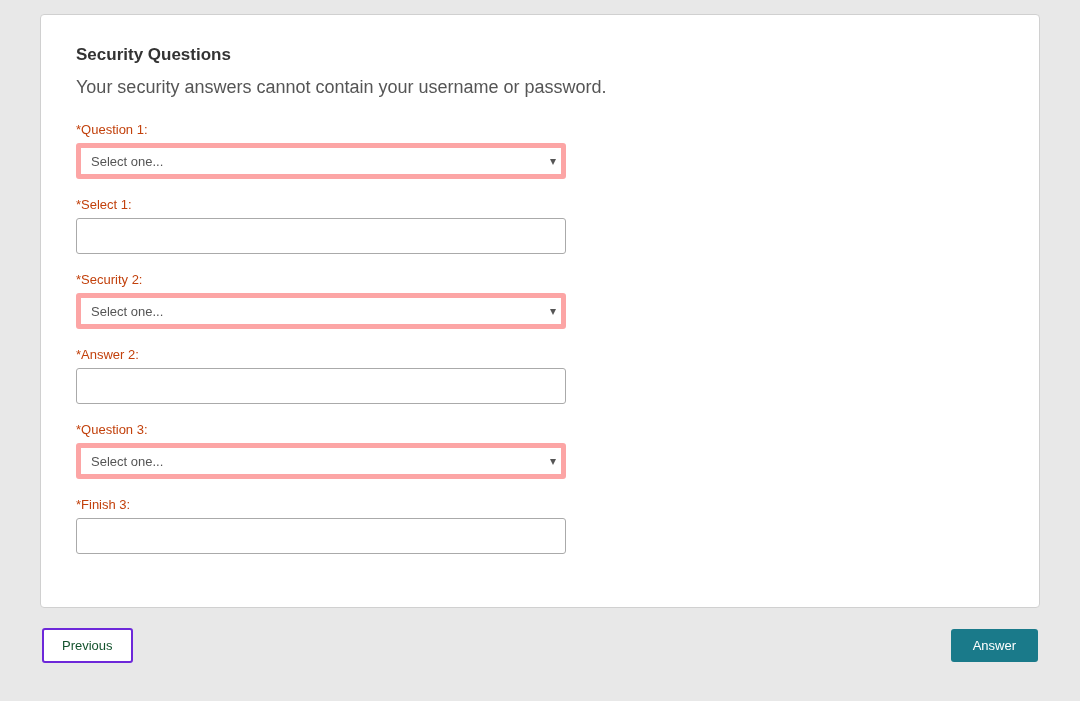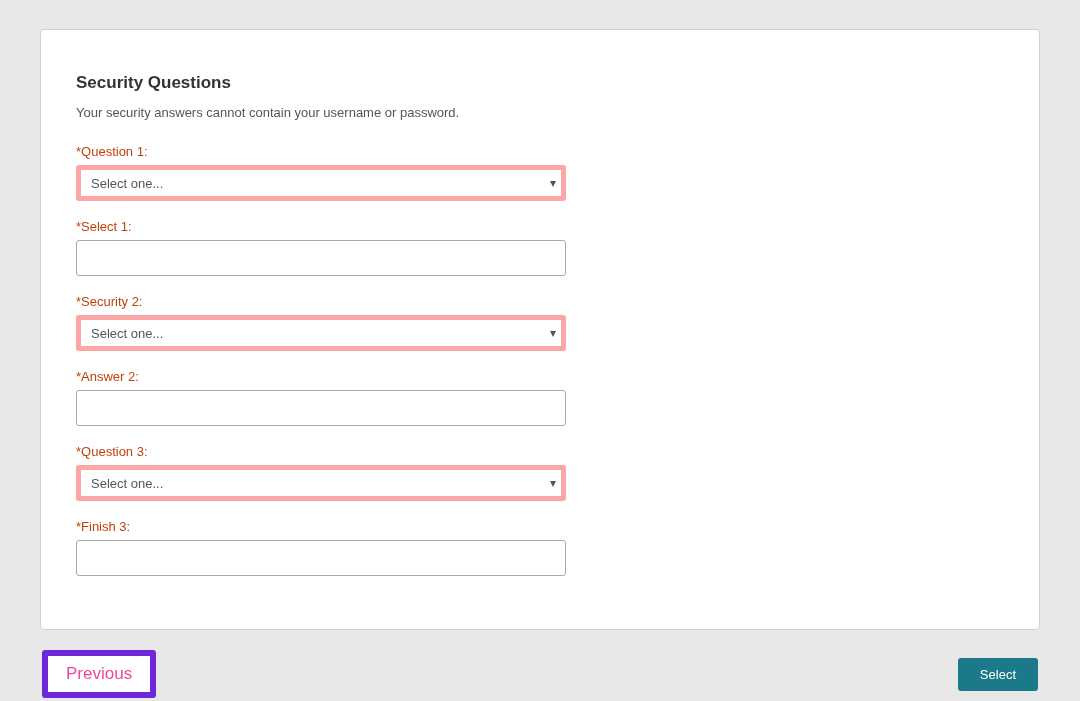--- a/index.html
+++ b/index.html
@@ -27,33 +27,33 @@
       align-items: center;
       justify-content: flex-start;
       padding-top: 10px;
     }
 
     .card {
       background: #ffffff;
       border: 1px solid #d0d0d0;
       border-radius: 4px;
       width: 1000px;
-      padding: 43px 35px 35px 35px;
-      margin-top: 19px;
+      padding: 30px 35px 35px 35px;
+      margin-top: 4px;
     }
 
     .card-title {
       font-size: 17px;
       font-weight: bold;
       color: #333333;
       margin-bottom: 12px;
     }
 
     .card-subtitle {
-      font-size: 13px;
+      font-size: 18px;
       color: #555555;
       margin-bottom: 24px;
     }
 
     .form-group {
       margin-bottom: 18px;
     }
 
     .form-label {
       font-size: 13px;
@@ -106,24 +106,24 @@
       width: 1000px;
       display: flex;
       justify-content: space-between;
       align-items: center;
       margin-top: 20px;
       padding: 0 2px;
     }
 
     .btn-previous {
       background: #ffffff;
-      border: 6px solid #6d28d9;
-      color: #ec4899;
+      border: 2px solid #6d28d9;
+      color: #14532d;
       padding: 8px 18px;
-      font-size: 17px;
+      font-size: 13px;
       border-radius: 3px;
       cursor: pointer;
       min-width: 80px;
     }
 
     .btn-finish {
       background: #1a7a8a;
       border: none;
       color: #ffffff;
       padding: 9px 22px;
@@ -182,15 +182,15 @@
     </div>
 
     <div class="form-group">
       <label class="form-label">*Finish 3:</label>
       <input type="text" class="form-input" style="">
     </div>
   </div>
 
   <div class="footer">
     <button class="btn-previous">Previous</button>
-    <button class="btn-finish">Select</button>
+    <button class="btn-finish">Answer</button>
   </div>
 </div>
 
 </body></html>

